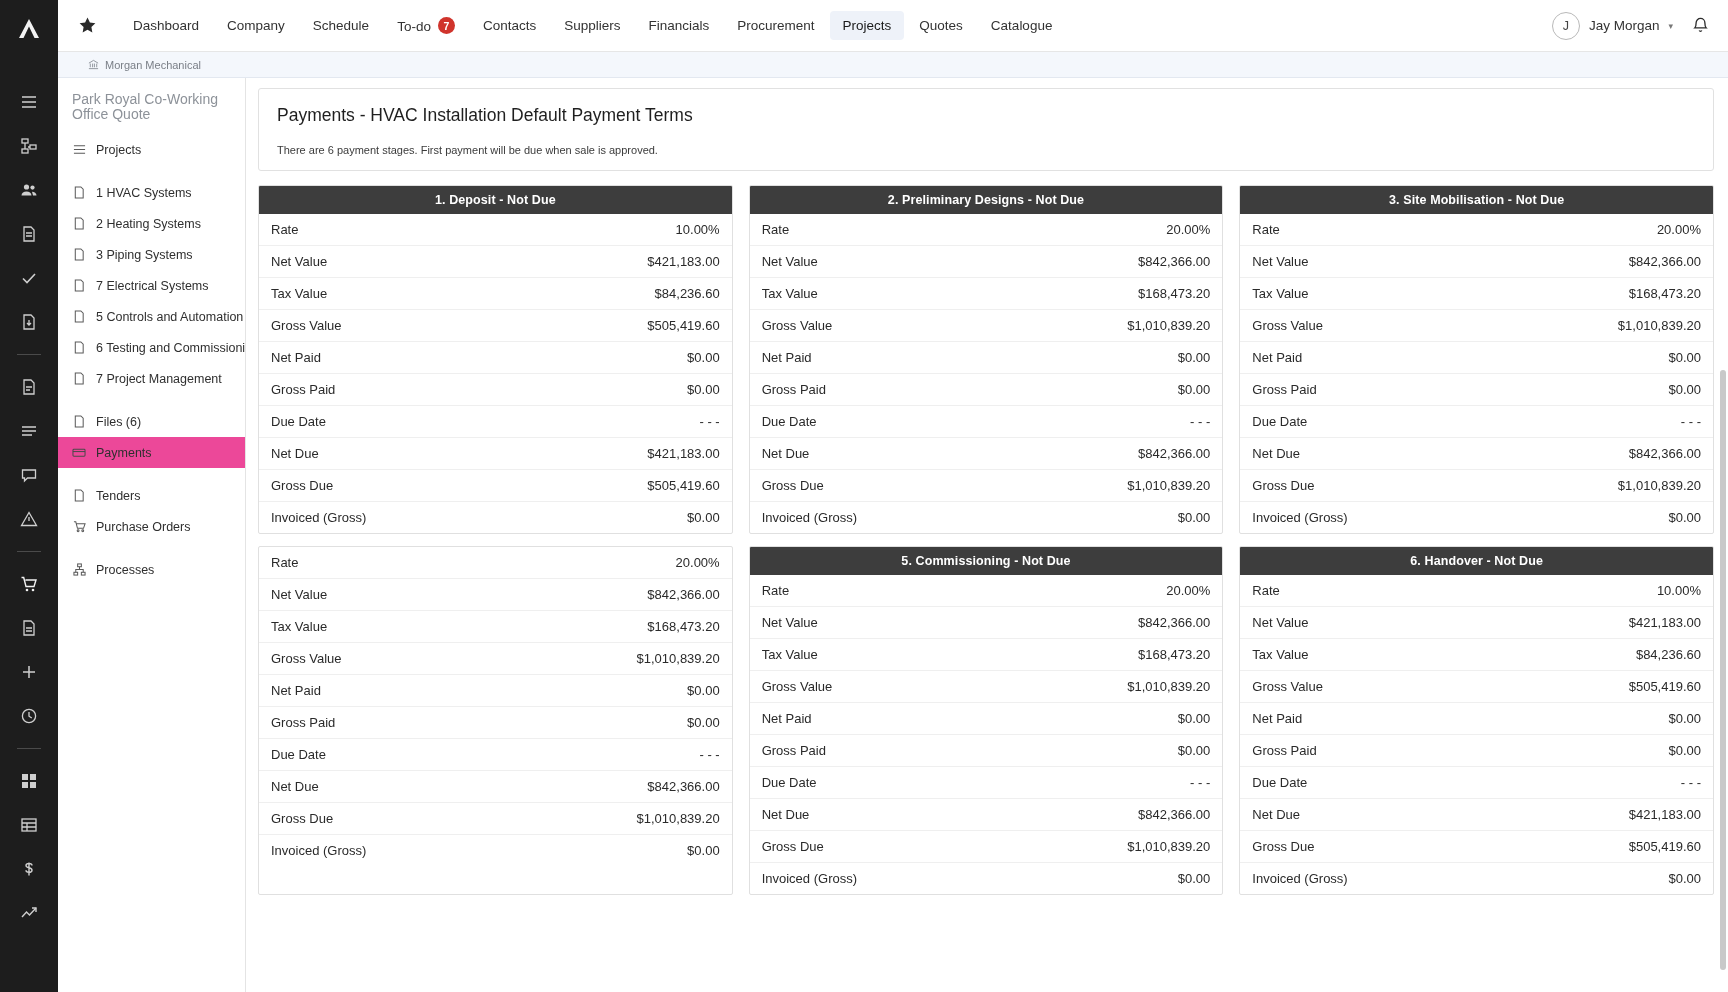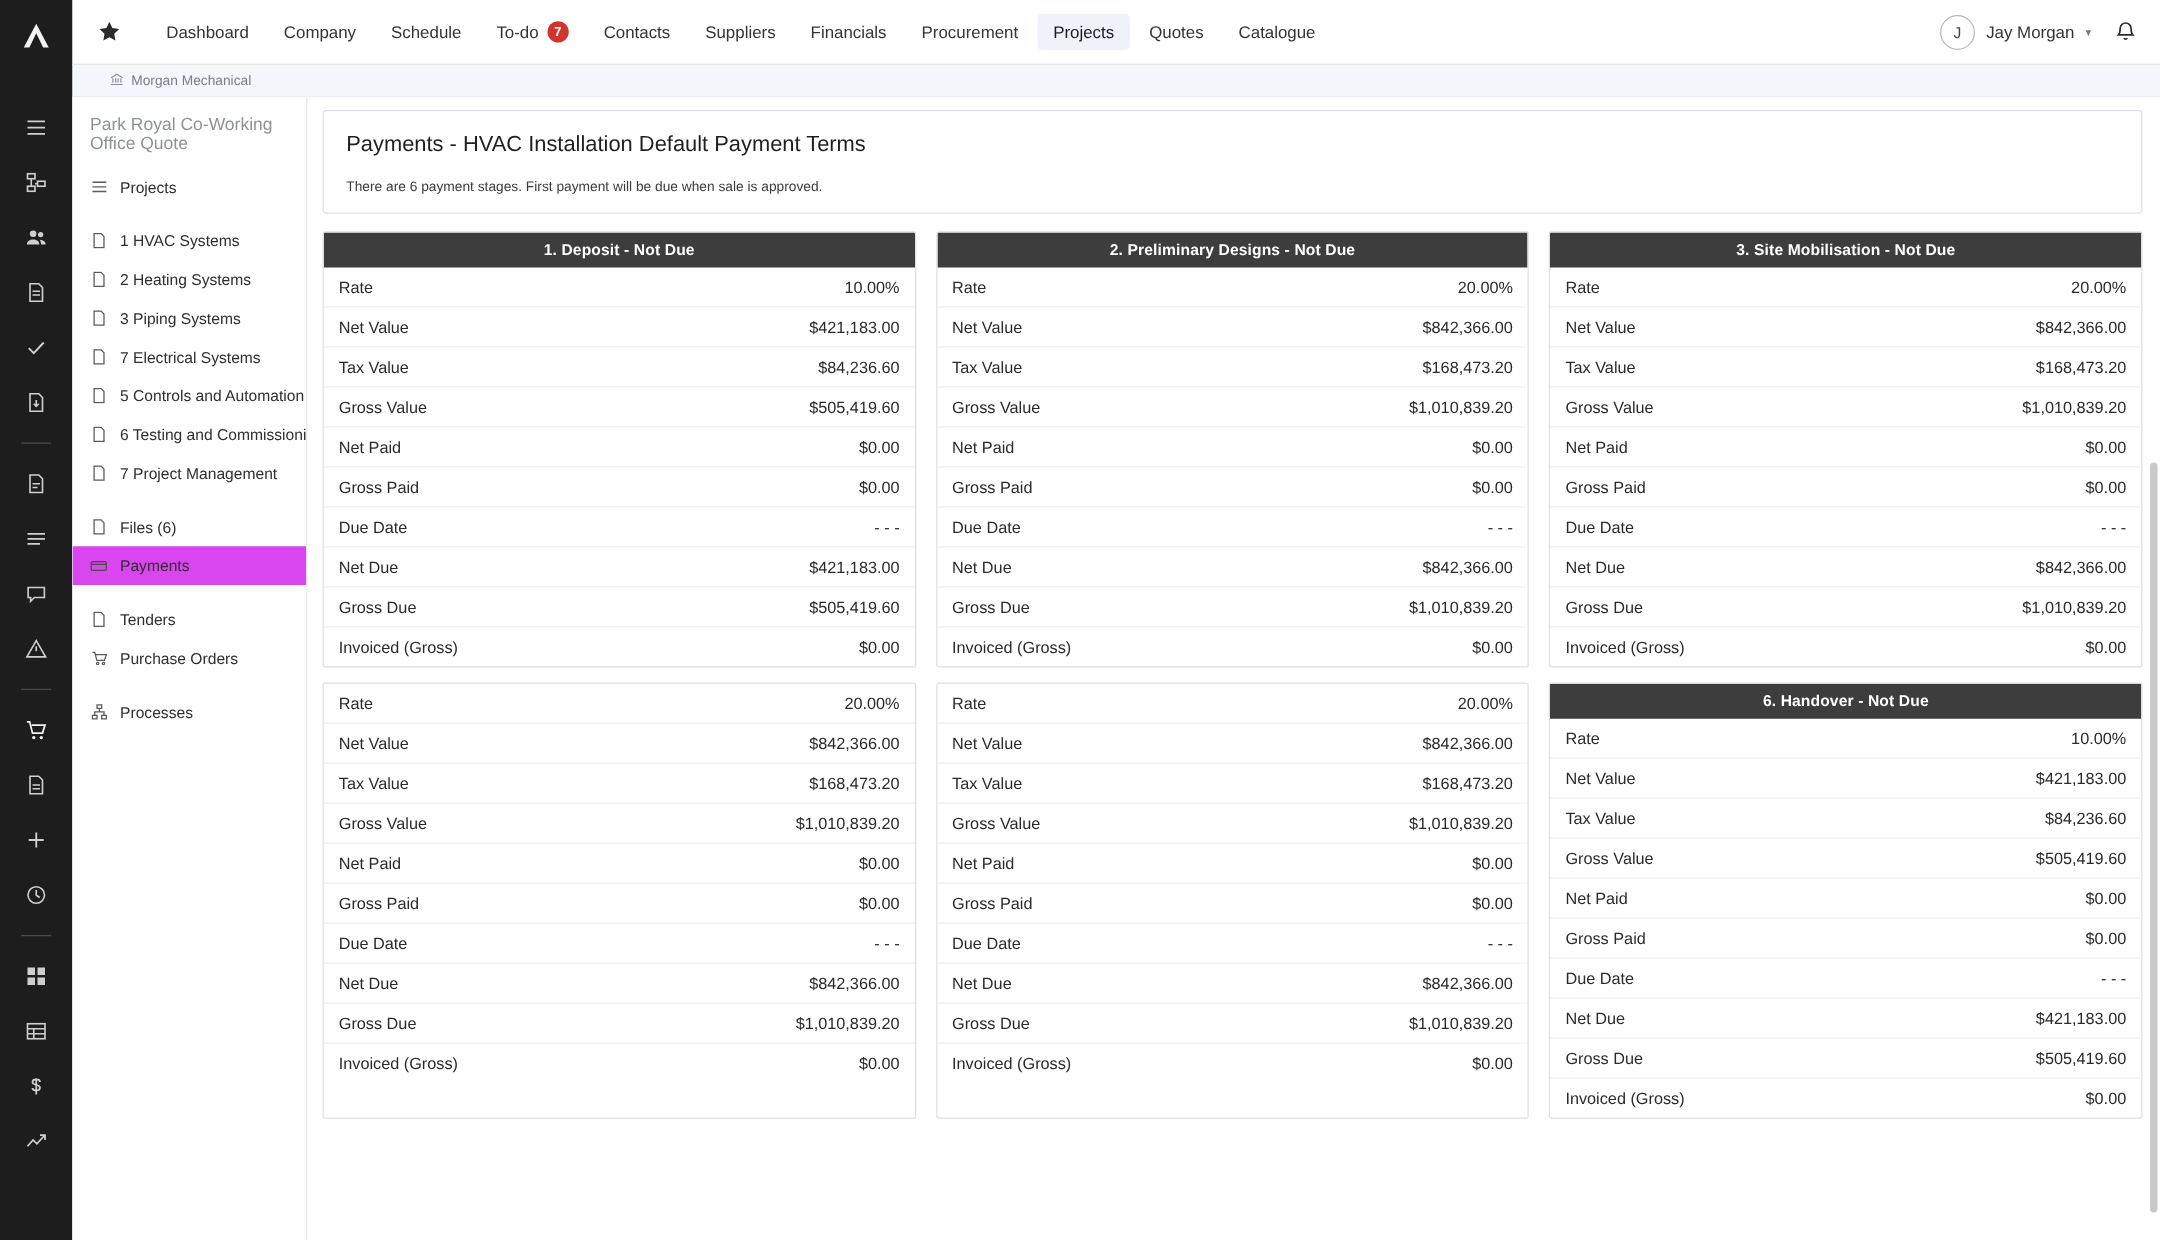--- a/index.html
+++ b/index.html
@@ -35,21 +35,21 @@
   
   .topnav {
     height: 52px; background: #ffffff; border-bottom: 1px solid #e6e6e6;
     display: flex; align-items: center; padding: 0 18px 0 12px; gap: 0;
     position: relative; z-index: 5;
   }
   .star-btn { width: 34px; height: 34px; display: flex; align-items: center; justify-content: center; color: #333; }
   .nav-items { display: flex; align-items: center; gap: 2px; margin-left: 16px; }
   .nav-item {
     font-size: 13.5px; color: #333; padding: 7px 13px; border-radius: 4px;
-    display: flex; align-items: center; gap: 7px; white-space: nowrap;
+    display: flex; align-items: flex-end; gap: 7px; white-space: nowrap;
   }
   .nav-item.active { background: #eef2f9; color: #1a1a1a; }
   .badge {
     background: #d0342c; color: #fff; font-size: 10.5px; font-weight: bold;
     border-radius: 9px; min-width: 17px; height: 17px; padding: 0 5px;
     display: inline-flex; align-items: center; justify-content: center;
   }
   .nav-right { margin-left: auto; display: flex; align-items: center; gap: 18px; }
   .user-chip { display: flex; align-items: center; gap: 9px; }
   .avatar {
@@ -76,21 +76,21 @@
     width: 188px; flex: 0 0 188px; background: #ffffff; border-right: 1px solid #e4e4e4;
     padding-top: 14px; overflow: hidden;
   }
   .side-title {
     font-size: 14px; color: #8d9299; line-height: 15px; padding: 0 14px 12px 14px;
   }
   .side-item {
     height: 31px; display: flex; align-items: center; gap: 10px; padding: 0 10px 0 14px;
     font-size: 12.5px; color: #2f2f2f; white-space: nowrap; overflow: hidden;
   }
-  .side-item.selected { background: #d946ef; }
+  .side-item.selected { background: #ec4899; }
   .side-item .ico { width: 14px; display: flex; align-items: center; justify-content: center; color: #5a5a5a; flex: 0 0 14px; }
   .side-gap { height: 12px; }
 
   
   .content { flex: 1 1 auto; padding: 10px 14px 0 12px; overflow: hidden; position: relative; background:#fff; }
   .panel {
     border: 1px solid #e1e1e1; border-radius: 3px; background: #fff;
     padding: 16px 18px 14px 18px; margin-bottom: 14px;
   }
   .panel-title { font-size: 17.5px; color: #1f1f1f; font-weight: normal; }
@@ -620,20 +620,21 @@
                 <span>Gross Due</span>
                 <span class="val">$1,010,839.20</span>
               </div>
             <div class="row">
                 <span>Invoiced (Gross)</span>
                 <span class="val">$0.00</span>
               </div>
           </div>
 
           <div class="card">
+            <div class="card-head">5. Commissioning - Not Due</div>
             <div class="row">
                 <span>Rate</span>
                 <span class="val">20.00%</span>
               </div>
             <div class="row">
                 <span>Net Value</span>
                 <span class="val">$842,366.00</span>
               </div>
             <div class="row">
                 <span>Tax Value</span>

